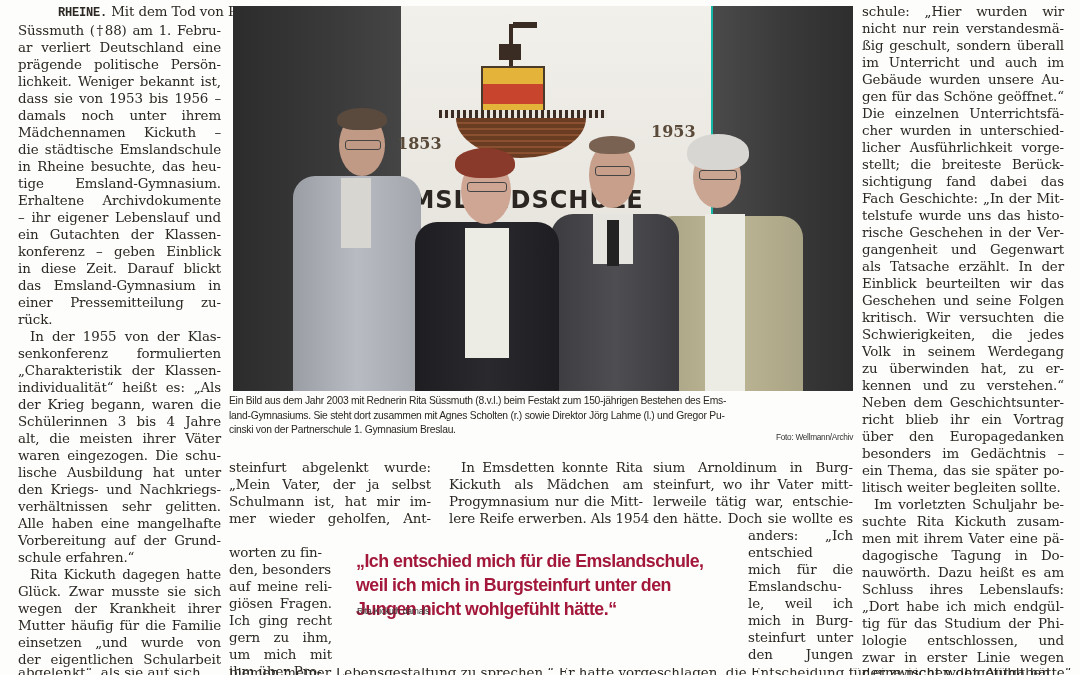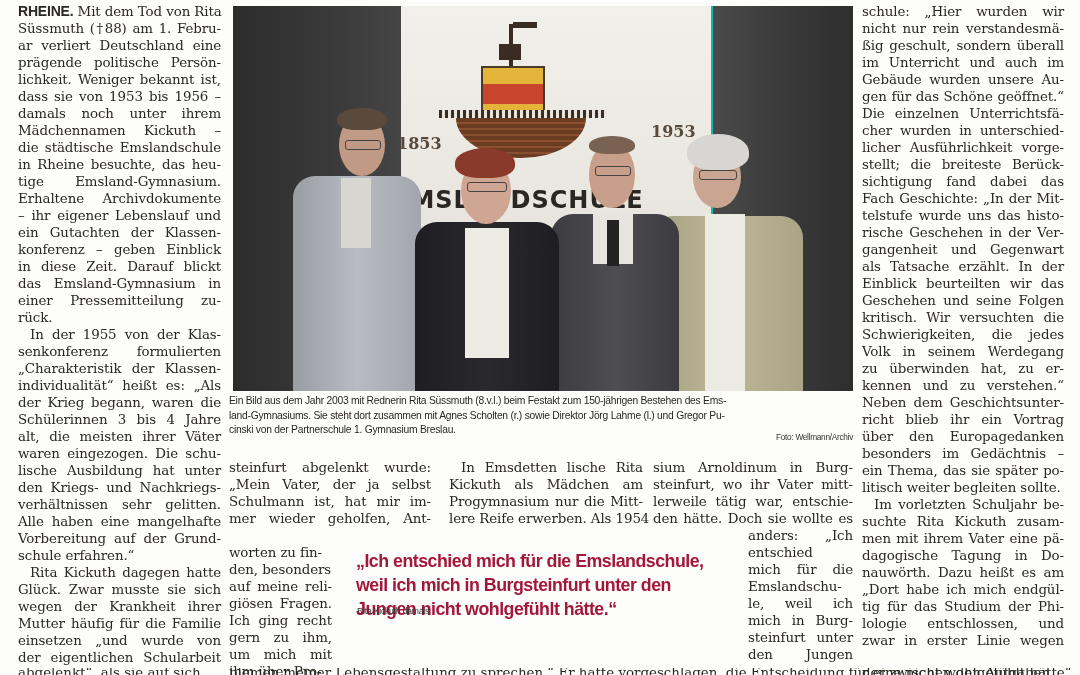--- a/index.html
+++ b/index.html
@@ -13,21 +13,21 @@
       position: absolute;
       font-size: 13.4px;
       line-height: 17px;
       text-align: justify;
       hyphens: manual;
       letter-spacing: -0.1px;
     }
     .col p { margin: 0; }
     .col .line { display: block; text-align: justify; text-align-last: justify; white-space: nowrap; }
     .col .line.last { text-align-last: left; }
-    .dateline { font-family: Liberation Sans, sans-serif; font-weight: bold; font-size: 14px; letter-spacing: -0.2px; }
+    .dateline { font-family: Liberation Mono, monospace; font-weight: bold; font-size: 12px; letter-spacing: -0.2px; margin-left: 40px; }
 
     #col1 { left: 18px; top: 3px; width: 203px; }
     #col3 { left: 862px; top: 3px; width: 202px; }
     #col2a { left: 229px; top: 459px; width: 202px; }
     #col2b { left: 449px; top: 459px; width: 194px; }
     #col2c { left: 653px; top: 459px; width: 200px; }
     #col2d { left: 748px; top: 525px; width: 105px; }
     #col2a-narrow { left: 229px; top: 544px; width: 103px; }
 
     
@@ -203,21 +203,21 @@
   <span class="line last">den, besonders</span>
   <span class="line">auf meine reli-</span>
   <span class="line">giösen Fragen.</span>
   <span class="line">Ich ging recht</span>
   <span class="line">gern zu ihm,</span>
   <span class="line">um mich mit</span>
   <span class="line last">ihm über Pro-</span>
 </div>
 
 <div id="col2b" class="col">
-  <span class="line" style="padding-left:12px">In Emsdetten lische Rita</span>
+  <span class="line" style="padding-left:12px">In Emsdetten konnte Rita</span>
   <span class="line">Kickuth als Mädchen am</span>
   <span class="line">Progymnasium nur die Mitt-</span>
   <span class="line">lere Reife erwerben. Als 1954</span>
 </div>
 
 <div id="col2c" class="col">
   <span class="line">sium Arnoldinum in Burg-</span>
   <span class="line">steinfurt, wo ihr Vater mitt-</span>
   <span class="line">lerweile tätig war, entschie-</span>
   <span class="line">den hätte. Doch sie wollte es</span>
@@ -271,20 +271,21 @@
     <span class="line">besonders im Gedächtnis –</span>
     <span class="line">ein Thema, das sie später po-</span>
     <span class="line last">litisch weiter begleiten sollte.</span>
   </p>
   <p>
     <span class="line" style="padding-left:12px">Im vorletzten Schuljahr be-</span>
     <span class="line">suchte Rita Kickuth zusam-</span>
     <span class="line">men mit ihrem Vater eine pä-</span>
     <span class="line">dagogische Tagung in Do-</span>
     <span class="line">nauwörth. Dazu heißt es am</span>
+    <span class="line">Schluss ihres Lebenslaufs:</span>
     <span class="line">„Dort habe ich mich endgül-</span>
     <span class="line">tig für das Studium der Phi-</span>
     <span class="line">lologie entschlossen, und</span>
     <span class="line">zwar in erster Linie wegen</span>
   </p>
 </div>
 
 <div id="bottom-cut">
   <span style="left:18px;">abgelenkt“, als sie auf sich</span>
   <span style="left:229px;">blemen meiner Lebensgestaltung zu sprechen.“ Er hatte vorgeschlagen, die Entscheidung für eine nicht wohlgefühlt hätte“</span>

